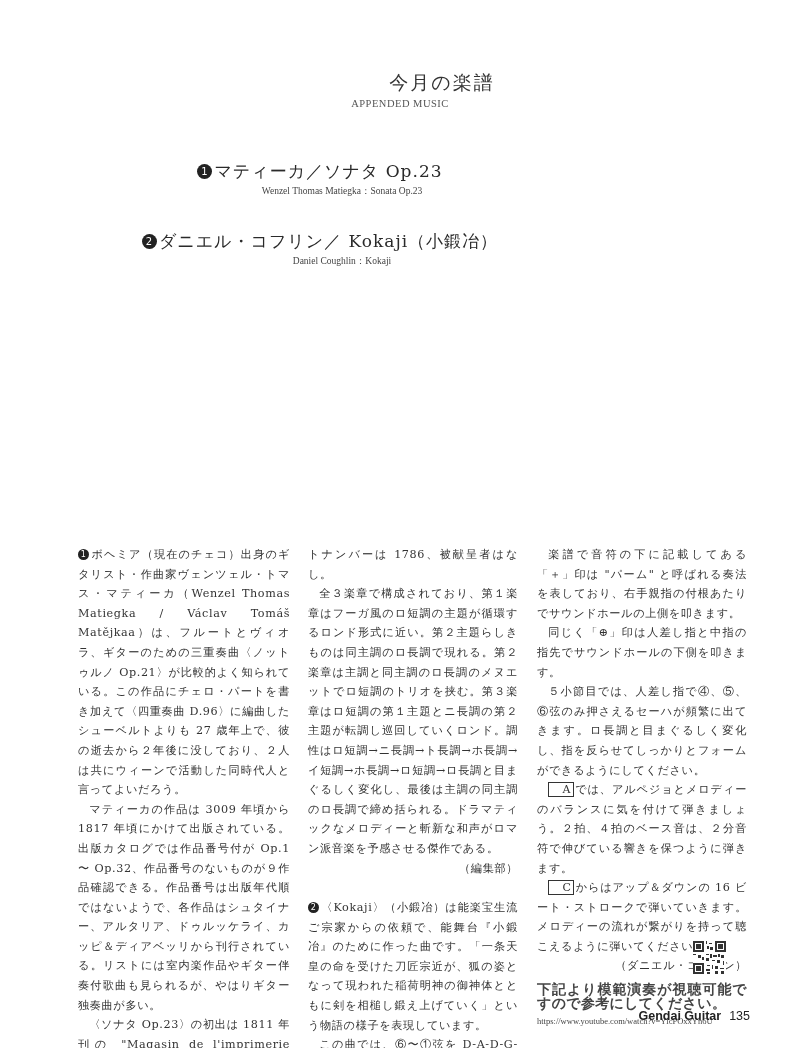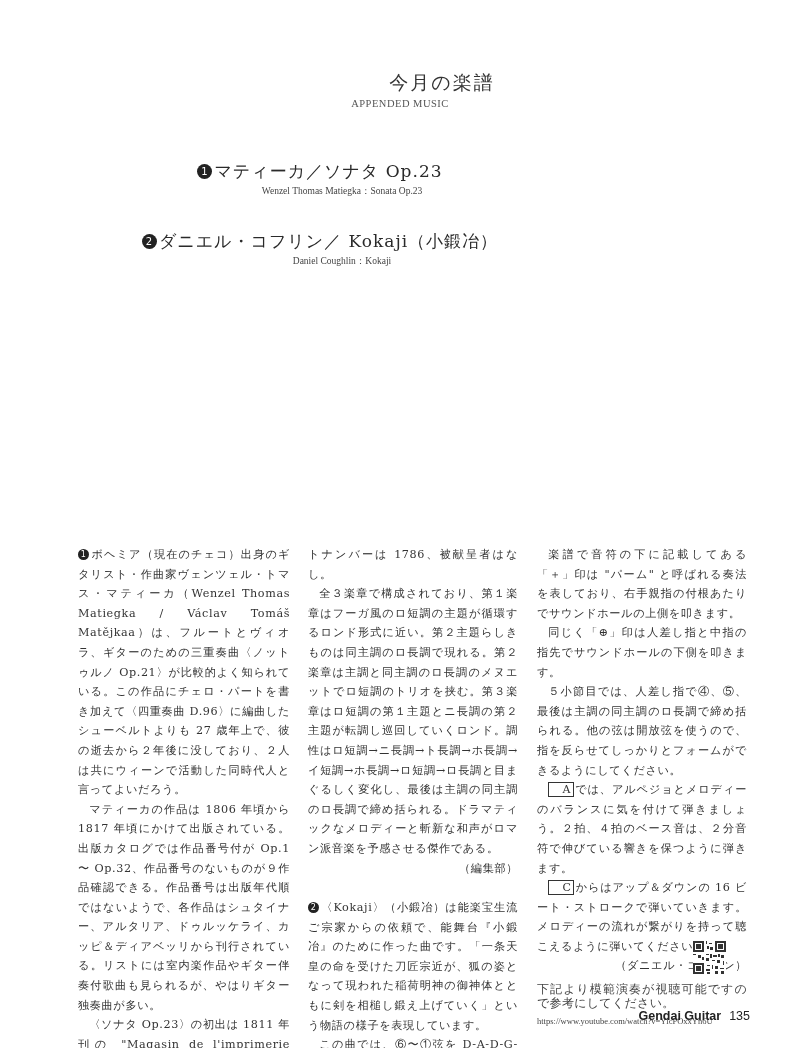--- a/index.html
+++ b/index.html
@@ -27,21 +27,21 @@
     .indent { text-indent: 1em; }
     .c1 { left: 78px; width: 212px; }
     .c2 { left: 308px; width: 210px; }
     .c3 { left: 537px; width: 210px; }
     .right { text-align: right; }
     .gap { height: 20px; }
     .boxed {
       display: inline-block; border: 1px solid #333; padding: 0 2px; line-height: 13px;
       font-size: 11px; margin-right: 1px;
     }
-    .note { font-size: 12px; line-height: 14px; color: #444; margin-top: 6px; letter-spacing: 0.3px; }
+    .note { font-size: 14px; line-height: 14px; color: #444; margin-top: 6px; letter-spacing: 0.3px; font-weight: bold; }
     .url { font-size: 8.5px; color: #444; font-family: "Liberation Serif", serif; margin-top: 2px; letter-spacing: 0; }
     .qr {
       position: absolute; left: 693px; top: 941px; width: 33px; height: 33px;
     }
     .footer { position: absolute; top: 1009px; right: 50px; font-family: "Liberation Sans", sans-serif; font-size: 12.5px; color: #222; }
     .footer .mag { font-weight: bold; margin-right: 8px; }
   </style>
 </head>
 <body>
 
@@ -57,37 +57,37 @@
 
 <div class="piece" style="top:230px;">
   <div class="piece-title">
     <span class="num-badge">2</span><span>ダニエル・コフリン／ Kokaji（小鍛冶）</span>
   </div>
   <div class="piece-sub">Daniel Coughlin：Kokaji</div>
 </div>
 
 <div class="col c1">
   <p><span class="num-badge small">1</span><span>ボヘミア（現在のチェコ）出身のギタリスト・作曲家ヴェンツェル・トマス・マティーカ（Wenzel Thomas Matiegka / Václav Tomáš Matějkaa）は、フルートとヴィオラ、ギターのための三重奏曲〈ノットゥルノ Op.21〉が比較的よく知られている。この作品にチェロ・パートを書き加えて〈四重奏曲 D.96〉に編曲したシューベルトよりも 27 歳年上で、彼の逝去から２年後に没しており、２人は共にウィーンで活動した同時代人と言ってよいだろう。</span></p>
-  <p class="indent">マティーカの作品は 1806 年頃から 1817 年頃にかけて出版されている。出版カタログでは作品番号付が Op.1 〜 Op.32、作品番号のないものが９作品確認できる。作品番号は出版年代順ではないようで、各作品はシュタイナー、アルタリア、ドゥルッケライ、カッピ＆ディアベッリから刊行されている。リストには室内楽作品やギター伴奏付歌曲も見られるが、やはりギター独奏曲が多い。</p>
+  <p class="indent">マティーカの作品は 3009 年頃から 1817 年頃にかけて出版されている。出版カタログでは作品番号付が Op.1 〜 Op.32、作品番号のないものが９作品確認できる。作品番号は出版年代順ではないようで、各作品はシュタイナー、アルタリア、ドゥルッケライ、カッピ＆ディアベッリから刊行されている。リストには室内楽作品やギター伴奏付歌曲も見られるが、やはりギター独奏曲が多い。</p>
   <p class="indent">〈ソナタ Op.23〉の初出は 1811 年刊の "Magasin de l'imprimerie chimique"（直訳すると「化学的印刷店」?）で、プレー</p>
 </div>
 
 <div class="col c2">
   <p>トナンバーは 1786、被献呈者はなし。</p>
   <p class="indent">全３楽章で構成されており、第１楽章はフーガ風のロ短調の主題が循環するロンド形式に近い。第２主題らしきものは同主調のロ長調で現れる。第２楽章は主調と同主調のロ長調のメヌエットでロ短調のトリオを挟む。第３楽章はロ短調の第１主題とニ長調の第２主題が転調し巡回していくロンド。調性はロ短調→ニ長調→ト長調→ホ長調→イ短調→ホ長調→ロ短調→ロ長調と目まぐるしく変化し、最後は主調の同主調のロ長調で締め括られる。ドラマティックなメロディーと斬新な和声がロマン派音楽を予感させる傑作である。</p>
   <p class="right">（編集部）</p>
   <div class="gap"></div>
   <p><span class="num-badge small">2</span><span>〈Kokaji〉（小鍛冶）は能楽宝生流ご宗家からの依頼で、能舞台『小鍛冶』のために作った曲です。「一条天皇の命を受けた刀匠宗近が、狐の姿となって現われた稲荷明神の御神体とともに剣を相槌し鍛え上げていく」という物語の様子を表現しています。</span></p>
   <p class="indent">この曲では、⑥〜①弦を D-A-D-G-A-E に調弦します。</p>
 </div>
 
 <div class="col c3">
   <p class="indent">楽譜で音符の下に記載してある「＋」印は "パーム" と呼ばれる奏法を表しており、右手親指の付根あたりでサウンドホールの上側を叩きます。</p>
   <p class="indent">同じく「⊕」印は人差し指と中指の指先でサウンドホールの下側を叩きます。</p>
-  <p class="indent">５小節目では、人差し指で④、⑤、最後は主調の同主調のロ長調で締め括られる。他の弦は開放弦を使うので、指を反らせてしっかりとフォームができるようにしてください。</p>
+  <p class="indent">５小節目では、人差し指で④、⑤、⑥弦のみ押さえるセーハが頻繁に出てきます。ロ長調と目まぐるしく変化し、指を反らせてしっかりとフォームができるようにしてください。</p>
   <p class="indent"><span class="boxed">A</span><span>では、アルペジョとメロディーのバランスに気を付けて弾きましょう。２拍、４拍のベース音は、２分音符で伸びている響きを保つように弾きます。</span></p>
   <p class="indent"><span class="boxed">C</span><span>からはアップ＆ダウンの 16 ビート・ストロークで弾いていきます。メロディーの流れが繋がりを持って聴こえるように弾いてください。</span></p>
   <p class="right">（ダニエル・コフリン）</p>
   <div class="note">下記より模範演奏が視聴可能ですので参考にしてください。</div>
   <div class="url">https://www.youtube.com/watch?v=YlcPOxxYn6U</div>
 </div>
 
 <svg class="qr" viewBox="0 0 21 21" shape-rendering="crispEdges">
   <rect width="21" height="21" fill="#fff"></rect>
   <g fill="#333">

